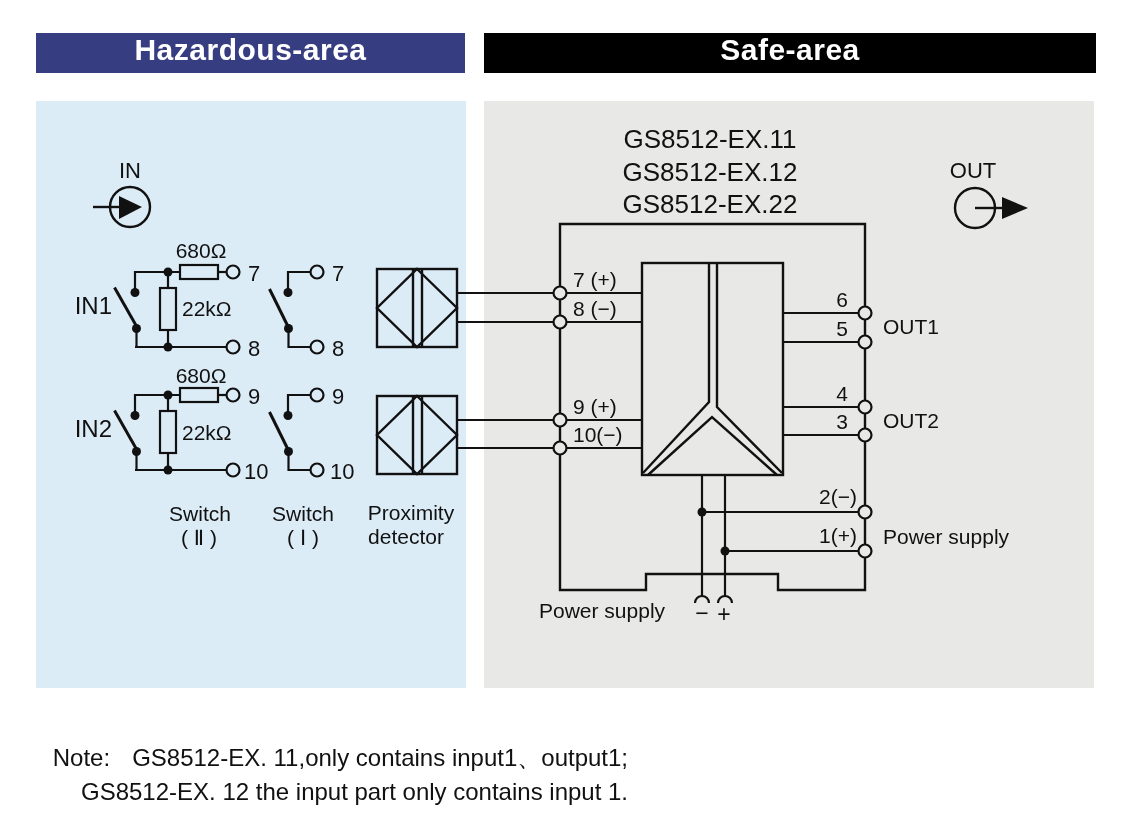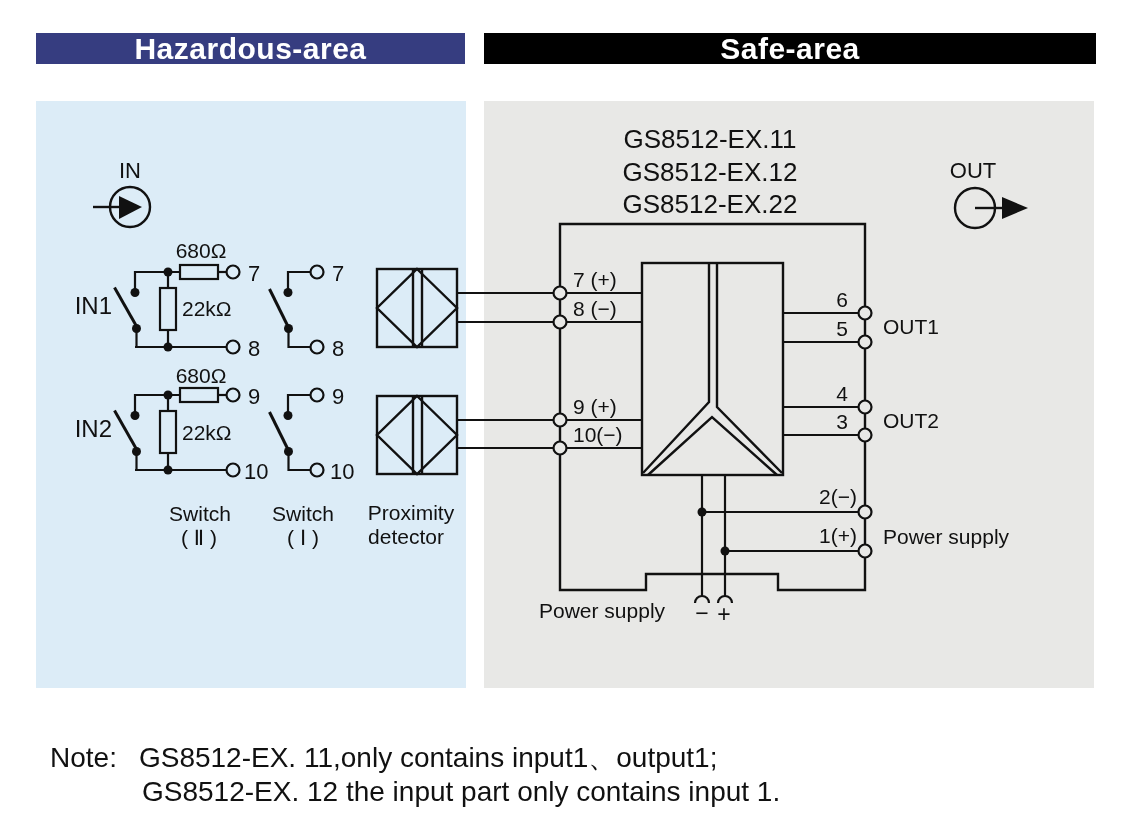--- a/index.html
+++ b/index.html
@@ -1,31 +1,31 @@
 <!DOCTYPE html>
 <html><head>
 <meta charset="utf-8">
 <style>
   html,body{margin:0;padding:0;background:#ffffff;}
   body{width:1134px;height:822px;position:relative;font-family:"Liberation Sans",sans-serif;}
   .stage{position:absolute;left:0;top:0;width:1134px;height:822px;}
-  .hdr{position:absolute;top:33px;height:31px;background:#363d80;color:#ffffff;
-       display:flex;align-items:center;justify-content:center;
+  .hdr{position:absolute;top:33px;height:40px;background:#363d80;color:#ffffff;
+       display:flex;align-items:flex-start;justify-content:center;
        font-size:30px;font-weight:bold;letter-spacing:0.5px;}
   .hdr-haz{left:36px;width:429px;}
   .hdr-safe{left:484px;width:612px;}
   .panel{position:absolute;top:101px;height:587px;}
   .panel-haz{left:36px;width:430px;background:#dcecf7;}
   .panel-safe{left:484px;width:610px;background:#e8e8e6;}
   svg.circuit{position:absolute;left:0;top:0;}
   svg .lbl{font-family:"Liberation Sans",sans-serif;fill:#111111;}
-  .note{position:absolute;left:50px;top:741px;font-size:28px;color:#111111;line-height:34px;}
+  .note{position:absolute;left:35px;top:741px;font-size:24px;color:#111111;line-height:34px;text-align:right;}
   .note-row{white-space:nowrap;}
   .note-gap{display:inline-block;width:22px;}
-  .note-line2{margin-left:92px;white-space:nowrap;}
+  .note-line2{margin-left:46px;white-space:nowrap;}
 </style>
 </head>
 <body>
 
 <div class="stage">
 
   <div class="hdr hdr-haz" style="background-color: rgb(54, 61, 128);">
     <span>Hazardous-area</span>
   </div>
   <div class="hdr hdr-safe" style="background-color: #000000;">

